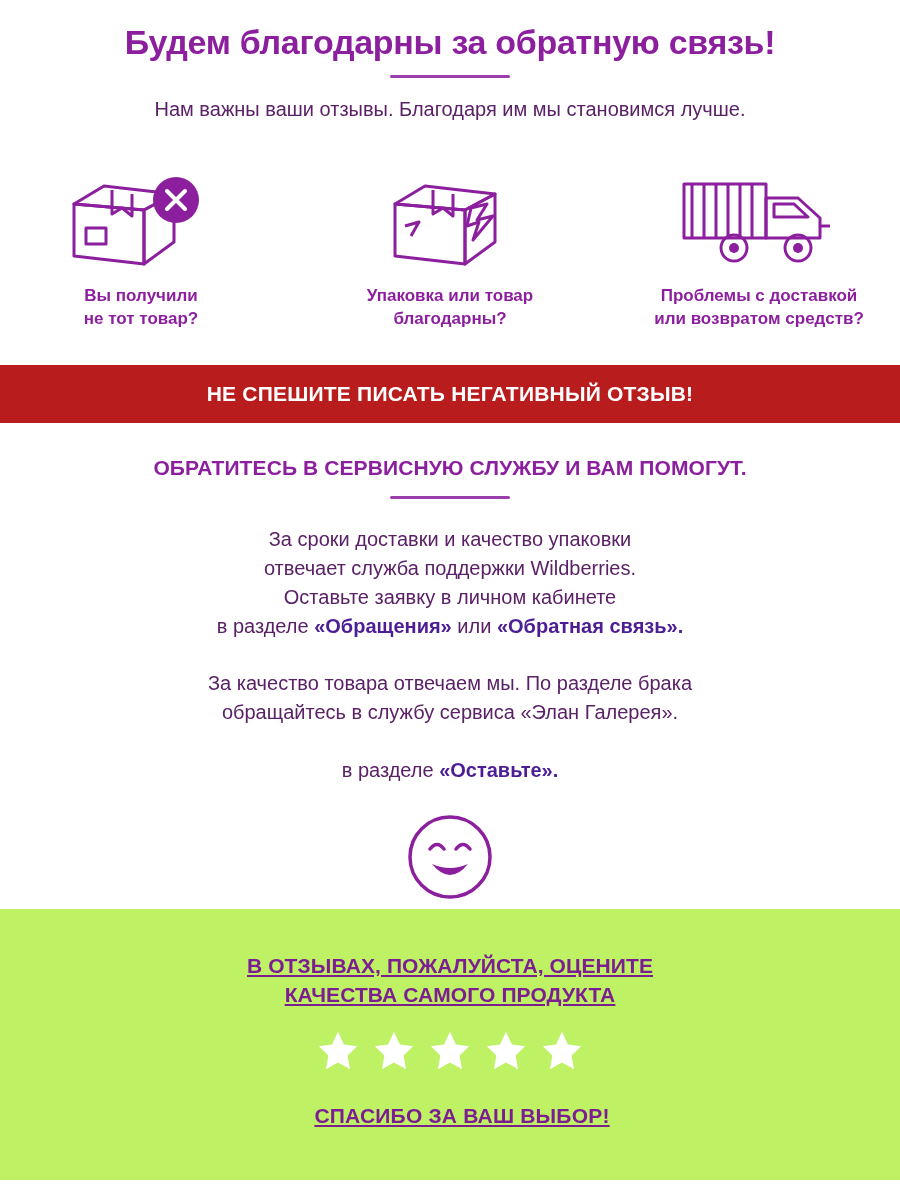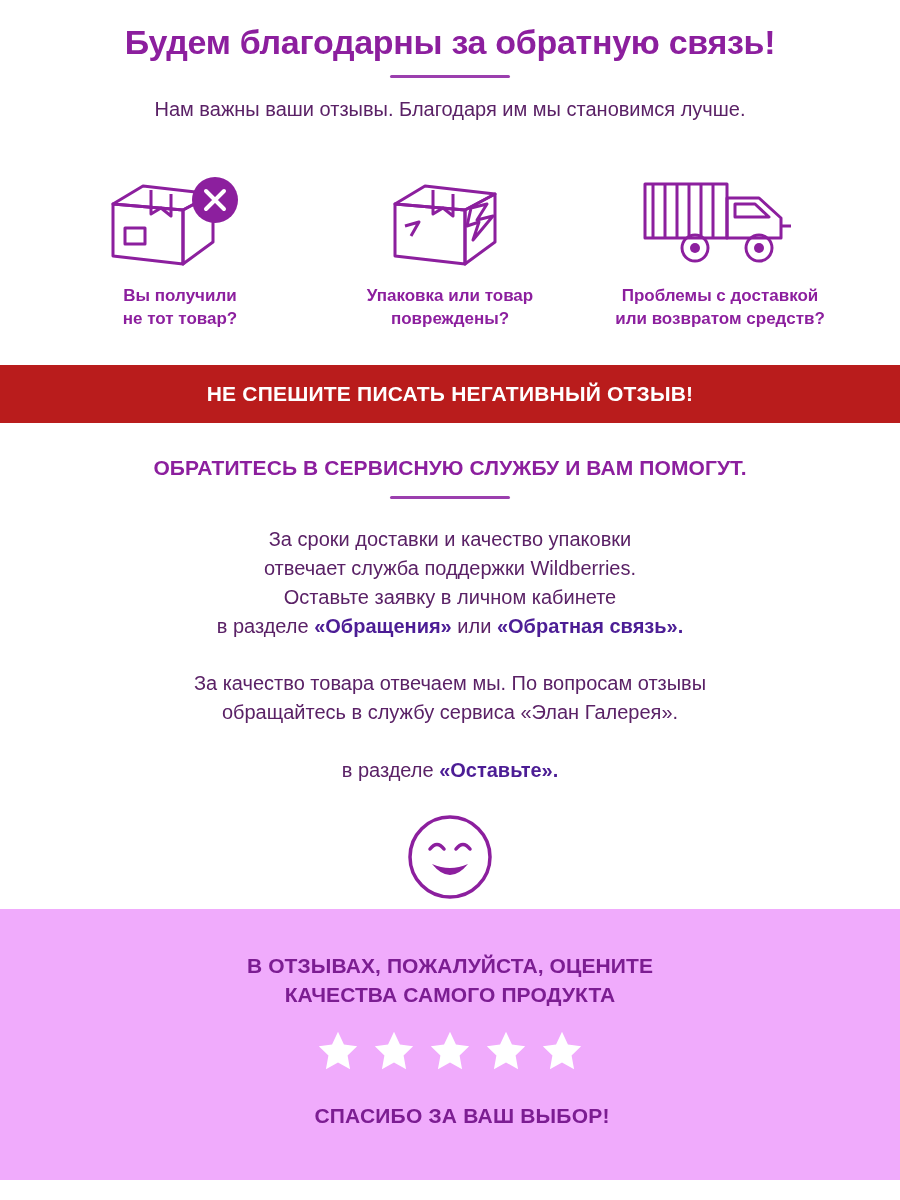--- a/index.html
+++ b/index.html
@@ -46,21 +46,21 @@
     color: #5a2166;
     margin: 20px 0 0;
     font-weight: normal;
   }
 
   
   .icons {
     display: flex;
     justify-content: center;
     align-items: flex-end;
-    gap: 20px;
+    gap: 59px;
     margin-top: 40px;
   }
   .icon-card {
     width: 250px;
     text-align: center;
   }
   .icon-art {
     height: 110px;
     display: flex;
     align-items: center;
@@ -128,22 +128,23 @@
     margin-top: 24px;
   }
 
   
   .footer {
     position: absolute;
     left: 0;
     right: 0;
     bottom: 0;
     height: 271px;
-    background: #f0abfc;
-    text-align: center;
+    background: #bef264;
+    text-align: center;
+    text-decoration: underline;
   }
   .footer-title {
     padding-top: 42px;
     font-size: 21px;
     font-weight: bold;
     color: #7c1d92;
     line-height: 1.4;
     letter-spacing: 0.1px;
   }
   .stars {
@@ -207,21 +208,21 @@
             <path d="M20 40 L50 22 L120 30 L90 46 Z"></path>
             <path d="M90 46 L120 30 L120 78 L90 100 Z"></path>
             <path d="M58 26 L58 50 L68 44 L78 52 L78 30"></path>
             <path d="M96 44 L112 40 L102 56 L118 52 L98 76 L104 58 L92 62 Z"></path>
             <path d="M30 62 L44 58 L36 72"></path>
           </g>
         </svg>
       </div>
       <div class="icon-caption">
         <span>Упаковка или товар</span><br>
-        <span>повреждены?</span>
+        <span>благодарны?</span>
       </div>
     </div>
 
     <div class="icon-card">
       <div class="icon-art">
         <svg width="170" height="105" viewBox="0 0 170 105" fill="none" xmlns="http://www.w3.org/2000/svg">
           <g stroke="#8c1f9e" stroke-width="3" fill="none" stroke-linejoin="round">
             <rect x="10" y="20" width="82" height="54"></rect>
             <path d="M18 20 L18 74 M30 20 L30 74 M42 20 L42 74 M54 20 L54 74 M66 20 L66 74 M78 20 L78 74"></path>
             <path d="M92 34 L124 34 L146 54 L146 74 L92 74 Z"></path>
@@ -247,21 +248,21 @@
   <div class="service-rule"></div>
 
   <p class="paragraph">
     <span>За сроки доставки и качество упаковки</span><br>
     <span>отвечает служба поддержки Wildberries.</span><br>
     <span>Оставьте заявку в личном кабинете</span><br>
     <span>в разделе </span><span class="accent">«Обращения»</span><span> или </span><span class="accent">«Обратная связь».</span>
   </p>
 
   <p class="paragraph second">
-    <span>За качество товара отвечаем мы. По вопросам отзывы</span><br>
+    <span>За качество товара отвечаем мы. По разделе брака</span><br>
     <span>обращайтесь в службу сервиса «Элан Галерея».</span><br>
     <br>
     <span>в разделе </span><span class="accent">«Оставьте».</span>
   </p>
 
   <div class="smiley-wrap">
     <svg width="96" height="96" viewBox="0 0 96 96" fill="none" xmlns="http://www.w3.org/2000/svg">
       <circle cx="48" cy="48" r="40" stroke="#8c1f9e" stroke-width="3.5" fill="none"></circle>
       <path d="M28 40 q7 -9 14 0" stroke="#8c1f9e" stroke-width="3.5" fill="none" stroke-linecap="round"></path>
       <path d="M54 40 q7 -9 14 0" stroke="#8c1f9e" stroke-width="3.5" fill="none" stroke-linecap="round"></path>

